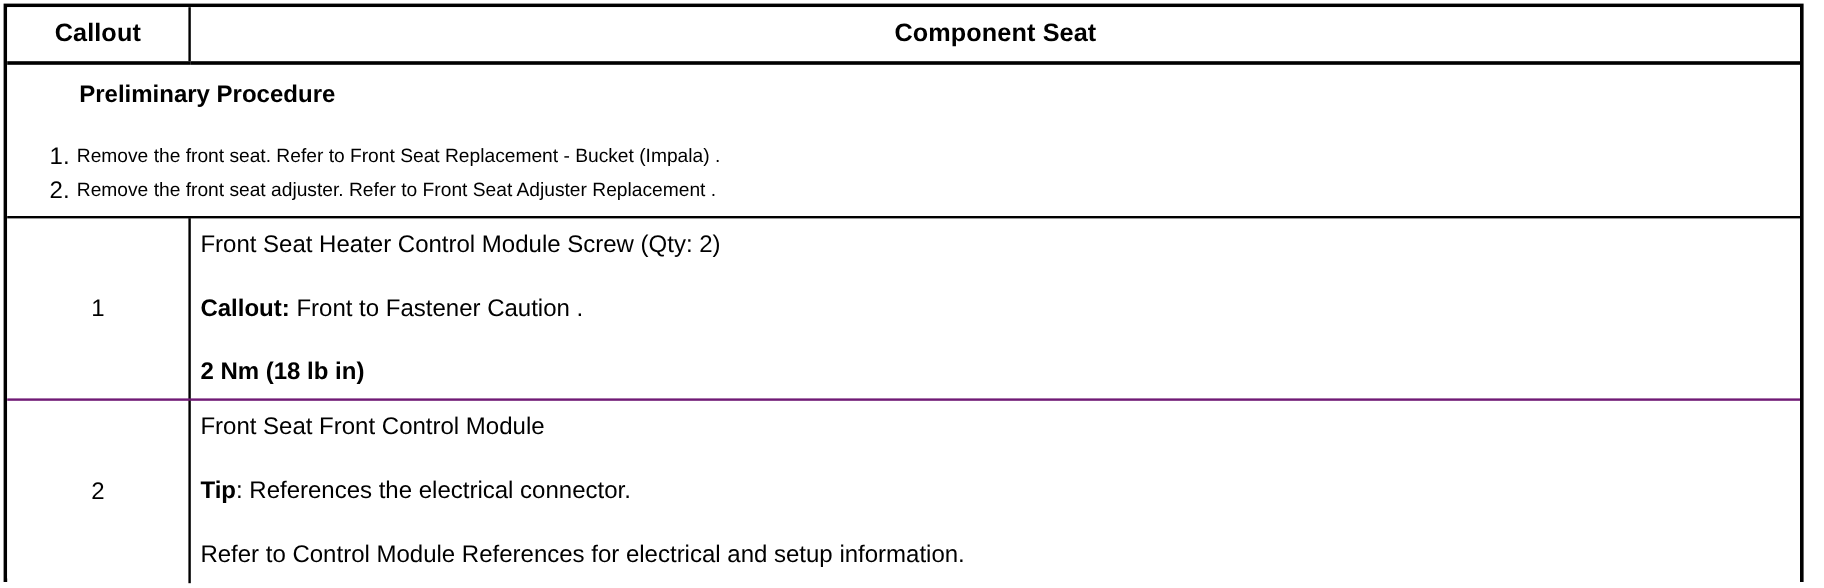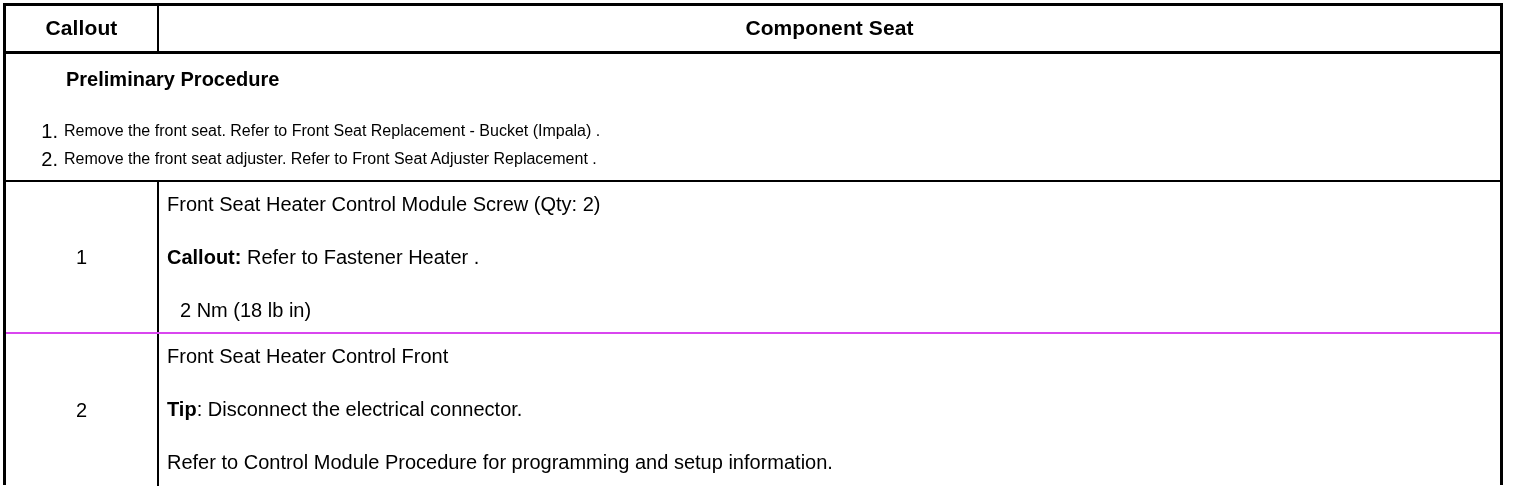--- a/index.html
+++ b/index.html
@@ -98,35 +98,35 @@
     border-right: 2px solid #000000;
     text-align: center;
     vertical-align: middle;
     font-size: 20px;
     padding: 0;
   }
   td.detail-cell {
     vertical-align: top;
     padding: 0;
   }
-  tr.item-row td { border-bottom: 2px solid #d946ef; }
+  tr.item-row td { border-bottom: 2px solid #701a75; }
   tr.item-row-last td { border-bottom: none; }
 
   .detail-lines {
     margin: 0;
     padding: 11px 0 0 8px;
   }
   .detail-line {
     font-size: 20px;
     line-height: 23px;
     margin-bottom: 30px;
     white-space: nowrap;
   }
   .detail-line:last-child { margin-bottom: 0; }
-  .detail-line.b { font-weight: normal; margin-left: 13px; }
+  .detail-line.b { font-weight: bold; }
   .lbl { font-weight: bold; }
 </style>
 </head>
 <body>
 
 <div class="table-wrap">
   <table class="service-table">
     <colgroup>
       <col class="col-callout">
       <col class="col-component">
@@ -147,34 +147,34 @@
           </ol>
         </td>
       </tr>
 
       <tr class="item-row">
         <td class="callout-cell">1</td>
         <td class="detail-cell">
           <div class="detail-lines">
             <div class="detail-line">Front Seat Heater Control Module Screw (Qty: 2)</div>
             <div class="detail-line">
-              <span class="lbl">Callout:</span><span> Refer to Fastener Heater .</span>
+              <span class="lbl">Callout:</span><span> Front to Fastener Caution .</span>
             </div>
             <div class="detail-line b">2 Nm (18 lb in)</div>
           </div>
         </td>
       </tr>
 
       <tr class="item-row-last">
         <td class="callout-cell">2</td>
         <td class="detail-cell">
           <div class="detail-lines">
-            <div class="detail-line">Front Seat Heater Control Front</div>
+            <div class="detail-line">Front Seat Front Control Module</div>
             <div class="detail-line">
-              <span class="lbl">Tip</span><span>: Disconnect the electrical connector.</span>
+              <span class="lbl">Tip</span><span>: References the electrical connector.</span>
             </div>
-            <div class="detail-line">Refer to Control Module Procedure for programming and setup information.</div>
+            <div class="detail-line">Refer to Control Module References for electrical and setup information.</div>
           </div>
         </td>
       </tr>
     </tbody>
   </table>
 </div>
 
 </body></html>

